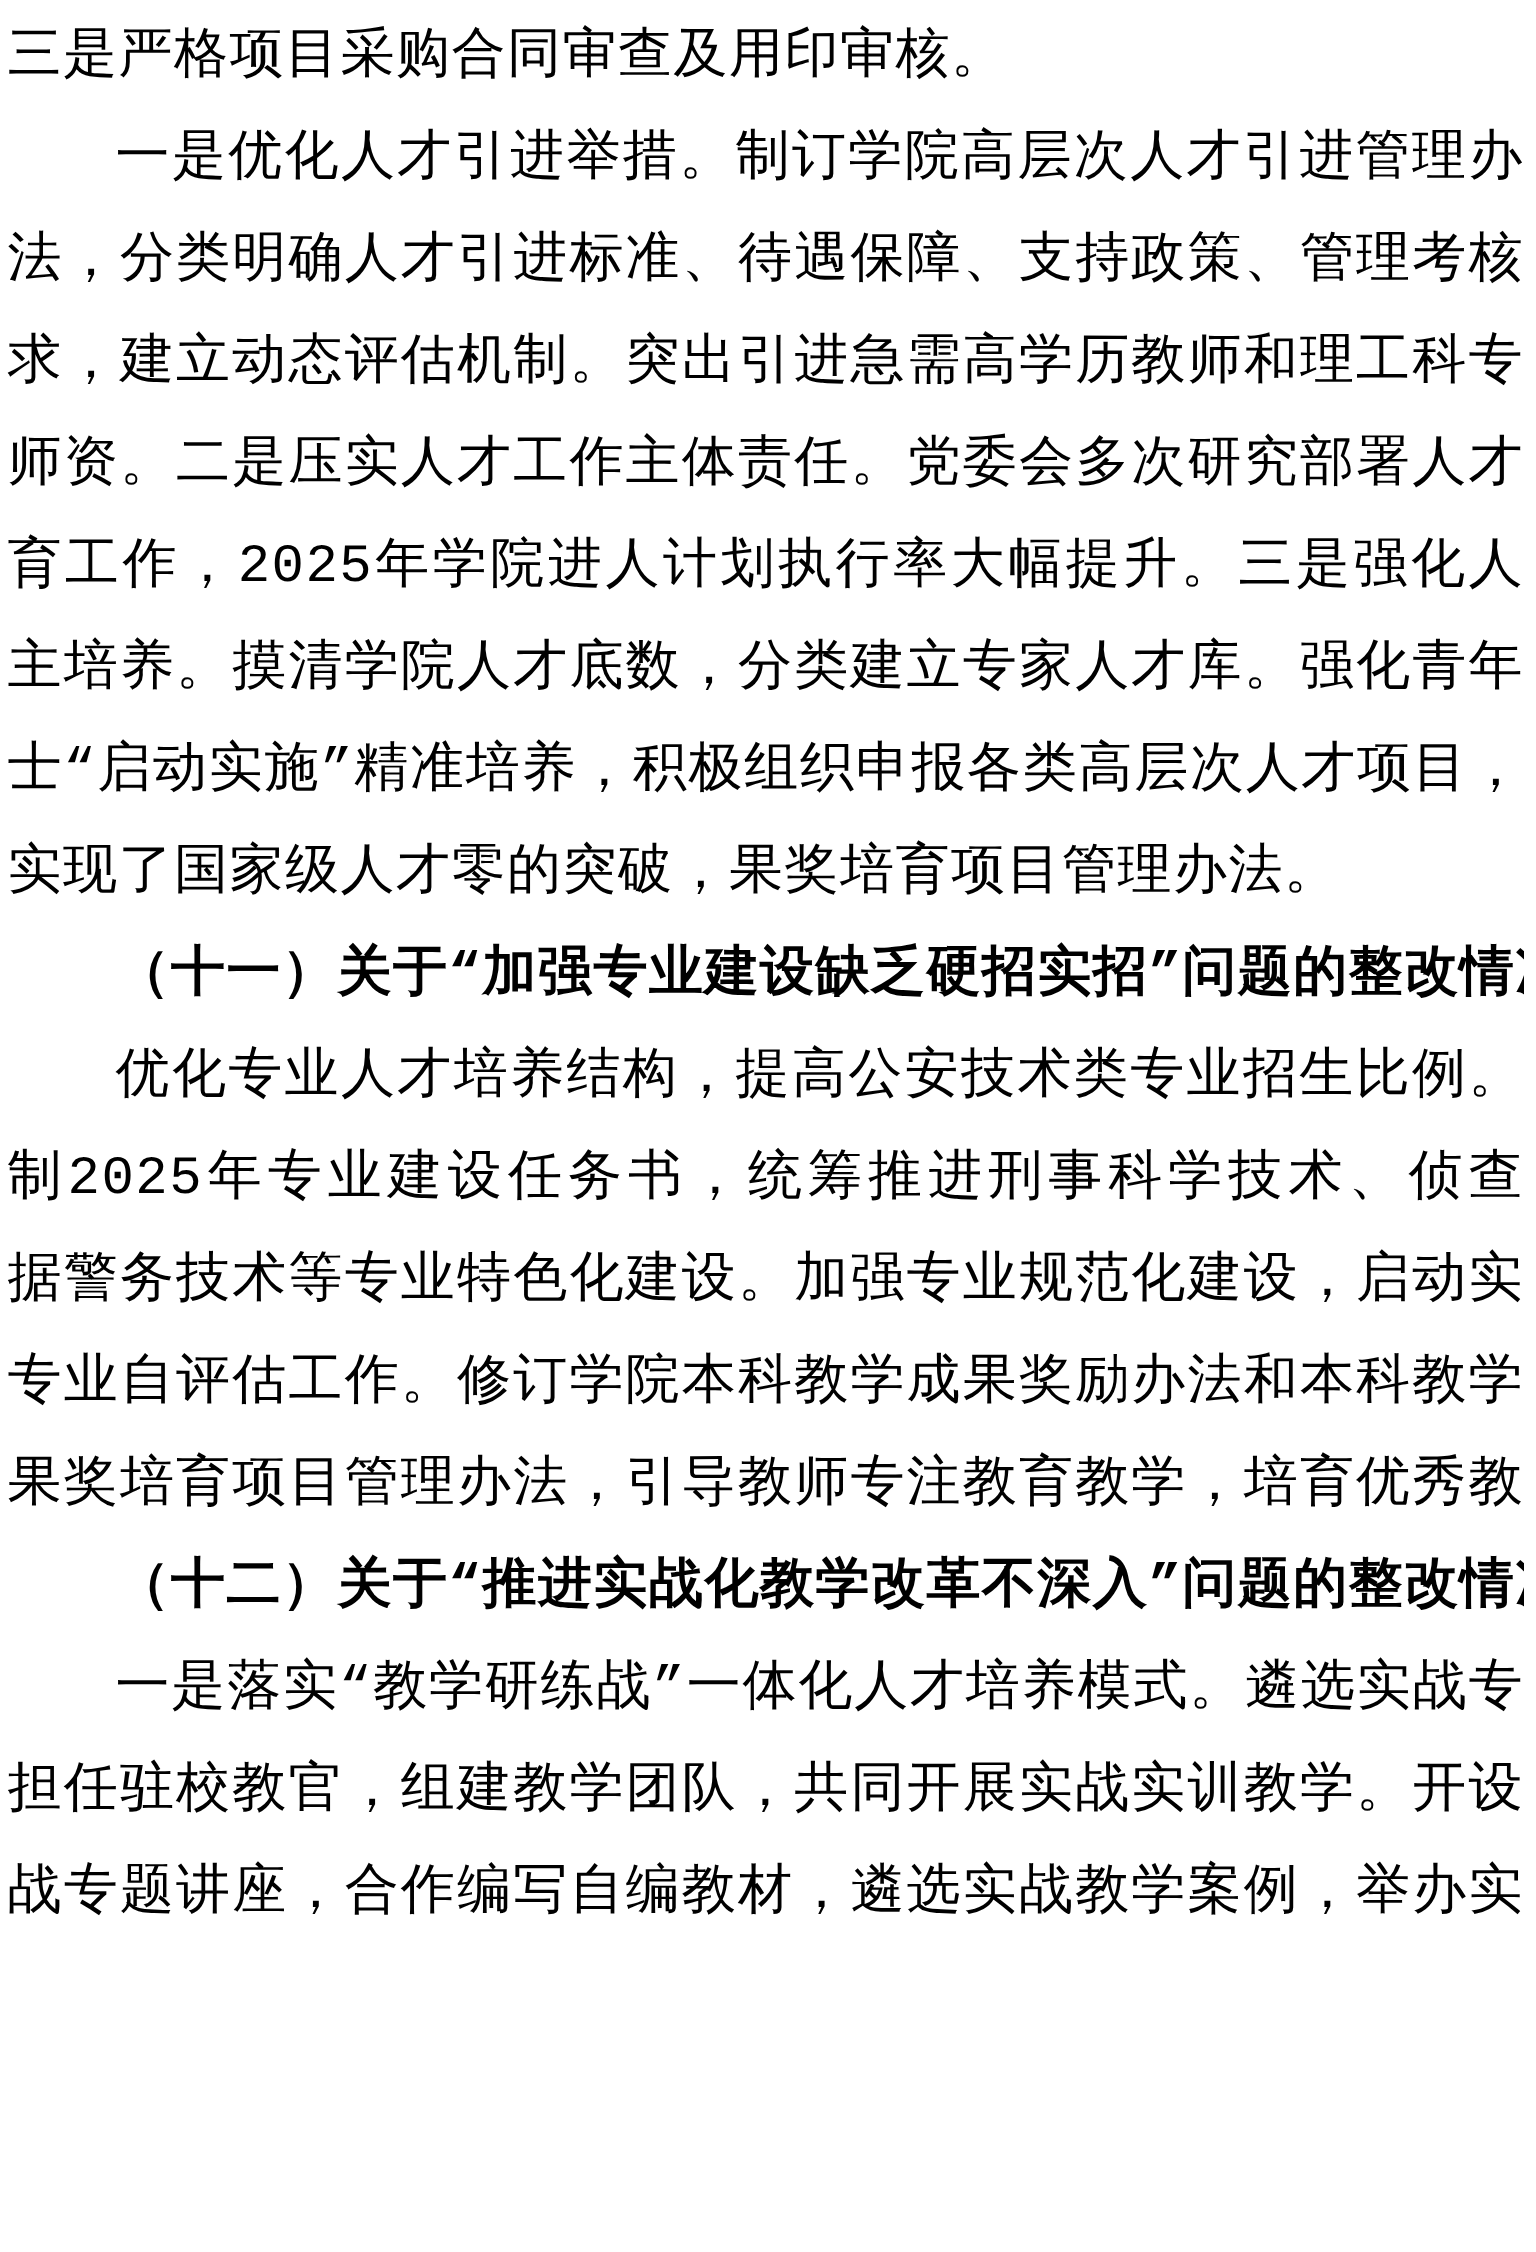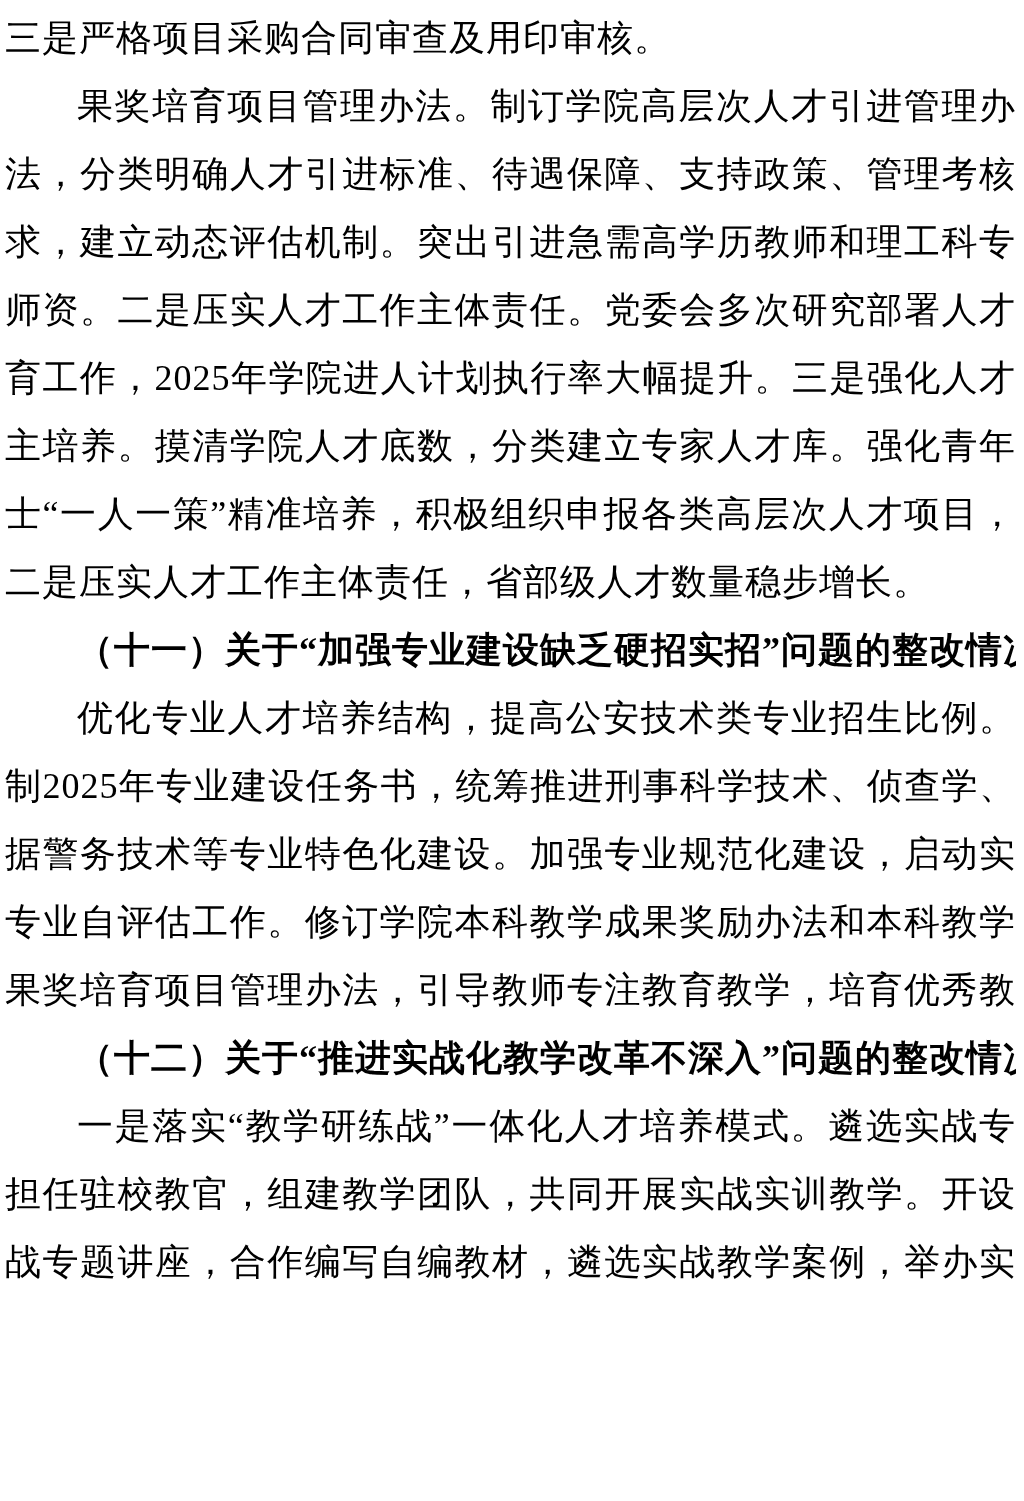--- a/index.html
+++ b/index.html
@@ -8,21 +8,21 @@
     background: #ffffff;
   }
   .page {
     position: relative;
     width: 1024px;
     height: 1501px;
     background: #ffffff;
     box-sizing: border-box;
     padding: 4px 8px 0 5px;
     overflow: hidden;
-    font-family: Liberation Serif, serif;
+    font-family: Liberation Mono, monospace;
     color: #000000;
   }
   .doc {
     width: 100%;
   }
   .line {
     font-size: 36px;
     line-height: 68px;
     height: 68px;
     overflow: hidden;
@@ -42,28 +42,28 @@
   .line.heading {
     font-weight: bold;
   }
 </style>
 </head>
 <body>
 
 <div class="page">
   <div class="doc" id="doc-lines">
       <div class="line">三是严格项目采购合同审查及用印审核。</div>
-      <div class="line indent fill">果奖培育项目管理办法。制订学院高层次人才引进管理办</div>
+      <div class="line indent fill">一是优化人才引进举措。制订学院高层次人才引进管理办</div>
       <div class="line fill">法，分类明确人才引进标准、待遇保障、支持政策、管理考核要</div>
       <div class="line fill">求，建立动态评估机制。突出引进急需高学历教师和理工科专业</div>
       <div class="line fill">师资。二是压实人才工作主体责任。党委会多次研究部署人才引</div>
       <div class="line fill">育工作，2025年学院进人计划执行率大幅提升。三是强化人才自</div>
       <div class="line fill">主培养。摸清学院人才底数，分类建立专家人才库。强化青年博</div>
-      <div class="line fill">士“一人一策”精准培养，积极组织申报各类高层次人才项目，</div>
-      <div class="line">二是压实人才工作主体责任，省部级人才数量稳步增长。</div>
+      <div class="line fill">士“启动实施”精准培养，积极组织申报各类高层次人才项目，</div>
+      <div class="line">实现了国家级人才零的突破，果奖培育项目管理办法。</div>
       <div class="line heading indent">（十一）关于“加强专业建设缺乏硬招实招”问题的整改情况</div>
       <div class="line indent fill">优化专业人才培养结构，提高公安技术类专业招生比例。编</div>
       <div class="line fill">制2025年专业建设任务书，统筹推进刑事科学技术、侦查学、数</div>
       <div class="line fill">据警务技术等专业特色化建设。加强专业规范化建设，启动实施</div>
       <div class="line fill">专业自评估工作。修订学院本科教学成果奖励办法和本科教学成</div>
       <div class="line fill">果奖培育项目管理办法，引导教师专注教育教学，培育优秀教学</div>
       <div class="line heading indent">（十二）关于“推进实战化教学改革不深入”问题的整改情况</div>
       <div class="line indent fill">一是落实“教学研练战”一体化人才培养模式。遴选实战专家</div>
       <div class="line fill">担任驻校教官，组建教学团队，共同开展实战实训教学。开设实</div>
       <div class="line fill">战专题讲座，合作编写自编教材，遴选实战教学案例，举办实战</div>

